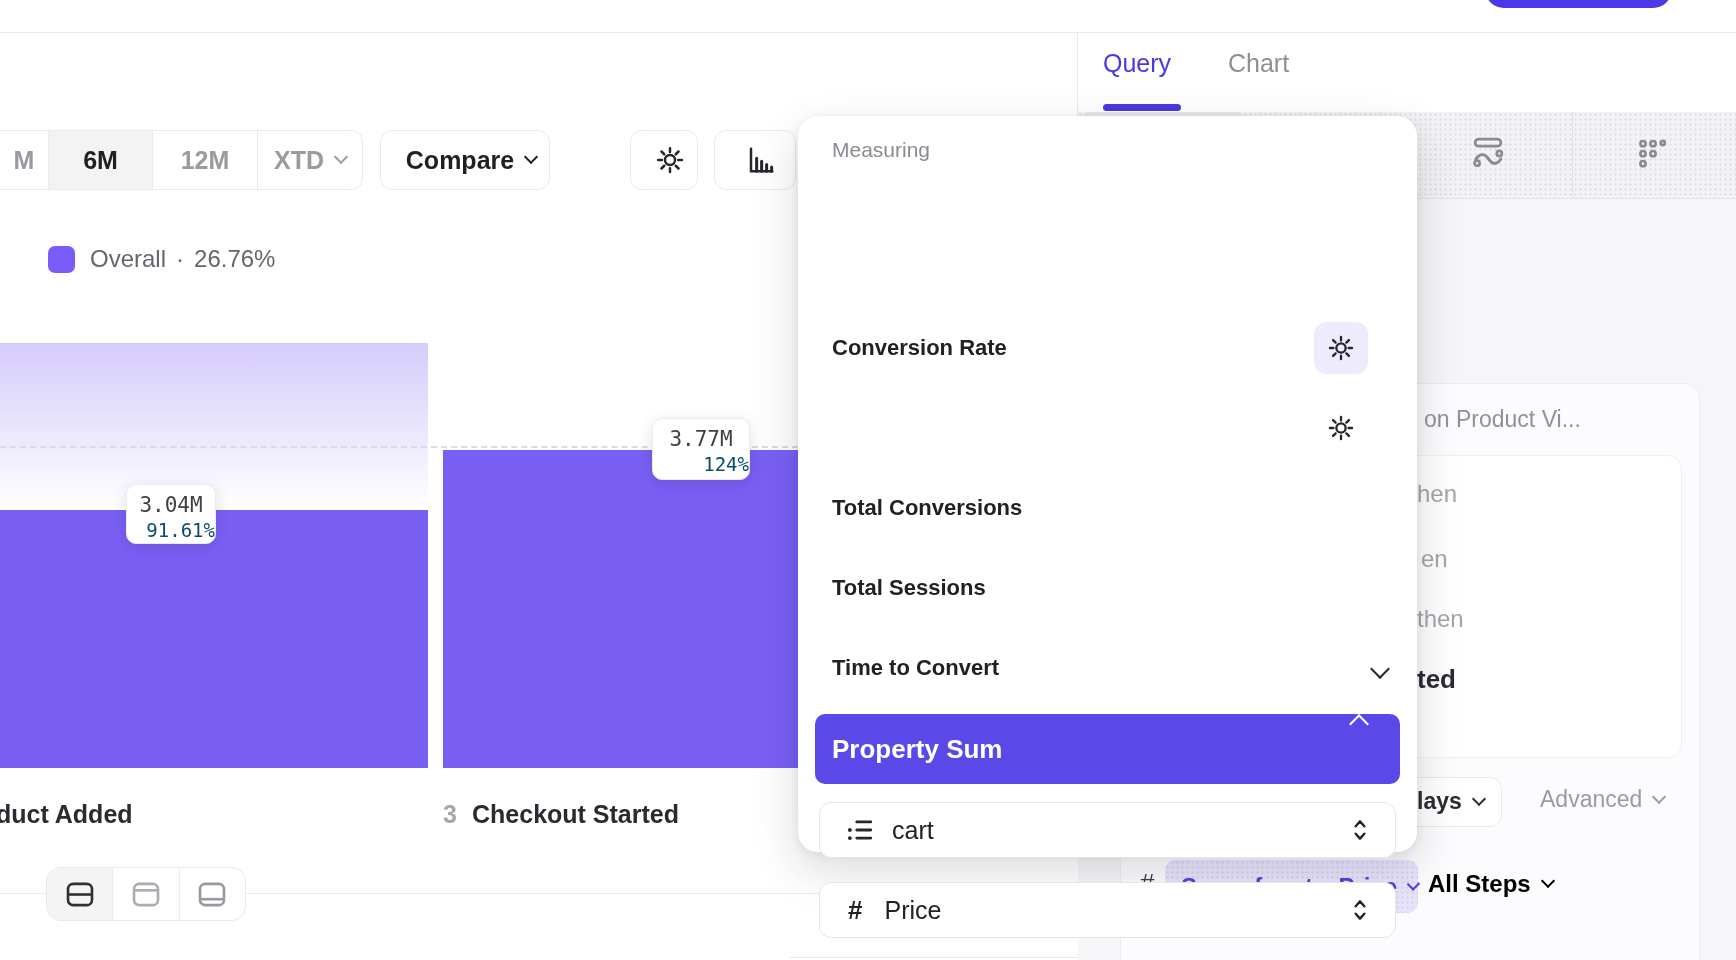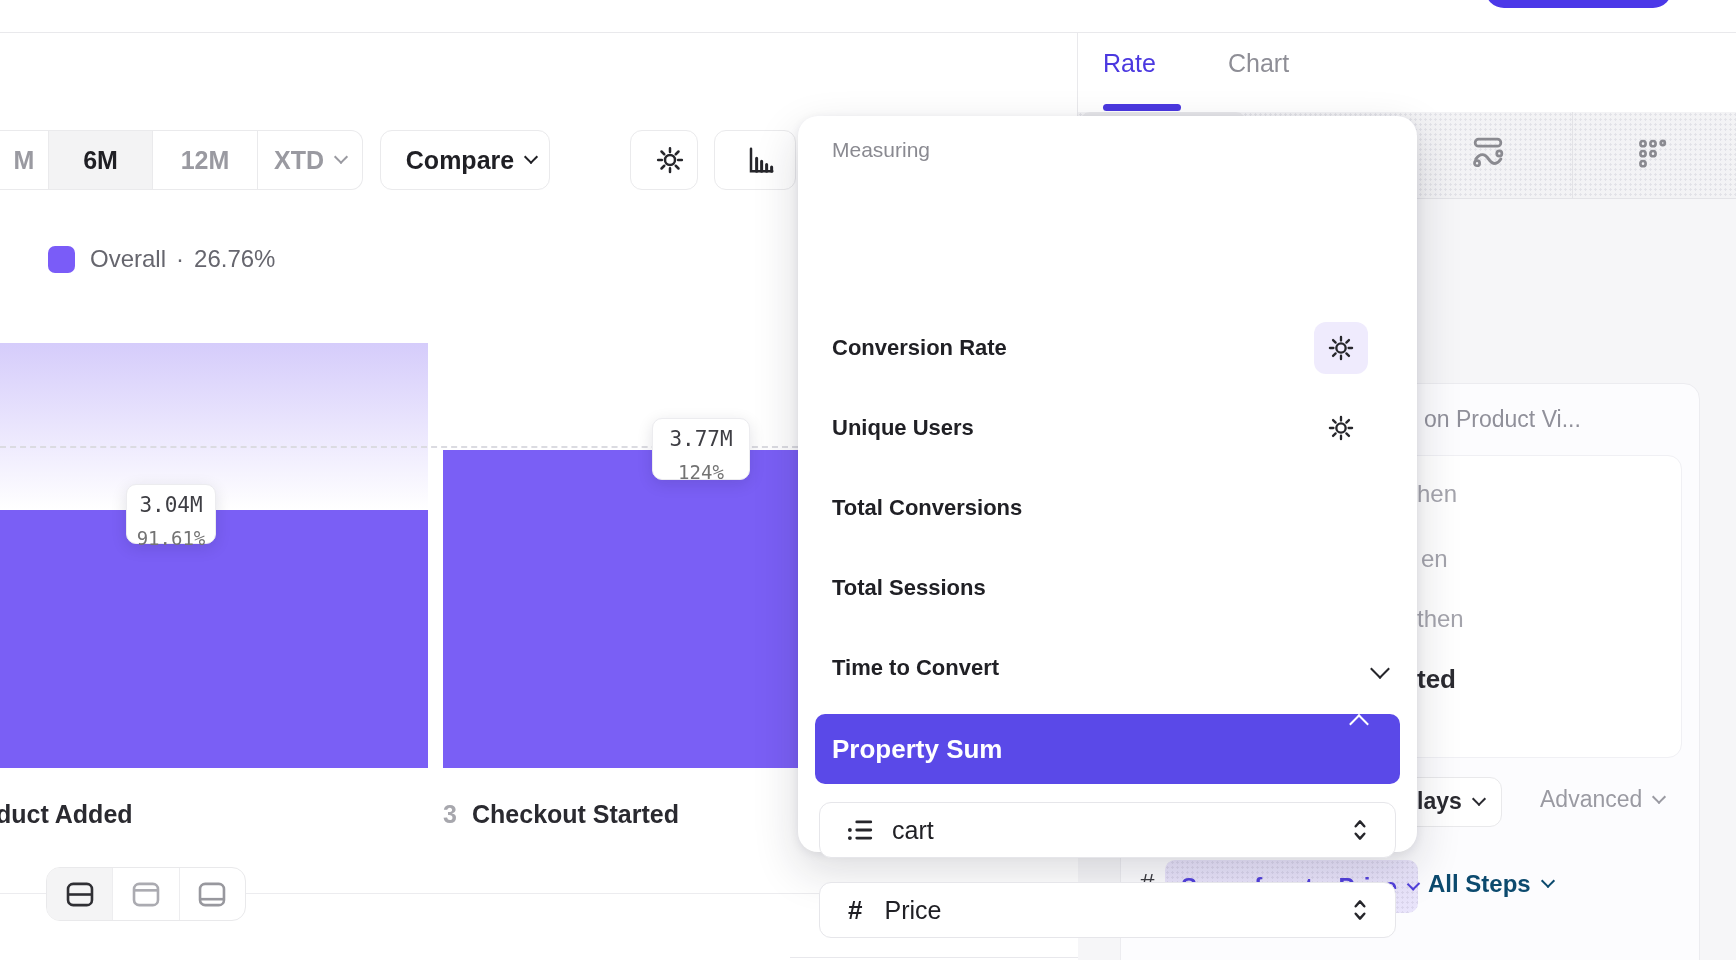--- a/index.html
+++ b/index.html
@@ -15,21 +15,21 @@
   
   .tbtn{position:absolute;top:130px;height:60px;border:1.5px solid #EAEAEC;border-radius:12px;background:#fff;
         display:flex;align-items:center;justify-content:center;font-size:25px;font-weight:600;color:#1F1F24;box-sizing:border-box;padding-left:12px;}
   .seg{display:flex;align-items:center;justify-content:center;height:100%;font-size:25px;font-weight:600;color:#9A9AA1;box-sizing:border-box;}
   
   .bar{position:absolute;background:#7A5FF5;}
   .tip{position:absolute;background:#fff;border:1px solid #ECECEF;border-radius:10px;
        box-shadow:0 4px 16px rgba(20,20,40,.12);text-align:center;
        font-family:"DejaVu Sans Mono","Liberation Mono",monospace;z-index:8;}
   .tip .v{font-size:21px;color:#3E3E44;margin-top:8px;}
-  .tip .p{font-size:19px;color:#737373;margin-top:10px;}
+  .tip .p{font-size:19px;color:#0c4a6e;margin-top:2px;text-align:right;}
   .steplabel{position:absolute;top:800px;font-size:25px;font-weight:600;color:#2A2A30;white-space:nowrap;}
   
   .pop{position:absolute;left:798px;top:116px;width:619px;height:736px;background:#fff;border-radius:20px;
        box-shadow:0 18px 46px rgba(25,25,46,.16),0 2px 10px rgba(25,25,46,.08);z-index:40;}
   .pitem{position:absolute;left:34px;height:40px;display:flex;align-items:center;font-size:22px;font-weight:600;color:#202025;}
   .selbox{position:absolute;left:21px;width:577px;height:56px;border:1.5px solid #E6E6EA;border-radius:12px;
           display:flex;align-items:center;box-sizing:border-box;background:#fff;}
   .gearbtn{position:absolute;left:516px;width:54px;height:52px;border-radius:12px;display:flex;align-items:center;justify-content:center;}
   svg{display:block;}
 </style>
@@ -131,21 +131,21 @@
           <rect x="1.5" y="1.8" width="23" height="20.4" rx="5"></rect>
             <path d="M1.5 16.5h23"></path>
         </svg>
       </span>
     </div>
   </div>
   <div class="abs" style="left:790px;top:957px;width:290px;height:1px;background:#E8E8EC;"></div>
 
   <div class="abs" style="left:1077px;top:33px;width:1px;height:166px;background:#E9E9EC;"></div>
 
-  <div class="abs" style="left:1103px;top:49px;font-size:25px;font-weight:500;color:#4B38E0;">Rate</div>
+  <div class="abs" style="left:1103px;top:49px;font-size:25px;font-weight:500;color:#4B38E0;">Query</div>
   <div class="abs" style="left:1228px;top:49px;font-size:25px;font-weight:500;color:#8E8E96;">Chart</div>
   <div class="abs" style="left:1103px;top:104px;width:78px;height:7px;border-radius:4px;background:#4B38E0;"></div>
 
   <div class="abs dots" style="left:1078px;top:112px;width:658px;height:87px;background-color:#F3F3F5;border-bottom:1px solid #E3E3E7;box-sizing:border-box;">
     <div class="abs" style="left:2px;top:0;width:166px;height:84px;background:#E7E7EA;border-radius:10px;"></div>
     <div class="abs" style="left:392px;top:24px;">
       <span>
         <svg width="36" height="32" viewBox="0 0 28 24" fill="none" stroke="#8A8A90" stroke-width="2.1" stroke-linecap="round">
           <rect x="4" y="2" width="20" height="5.5" rx="2.75"></rect>
           <path d="M4.5 17.5c3.4-4.6 6.8-4.6 10 0s6.6 4.6 9.5 0" stroke-width="2.3"></path>
@@ -189,33 +189,30 @@
   <div class="abs flex" style="left:1540px;top:786px;font-size:23px;color:#9A9AA2;">
     <span>Advanced</span>
     <span class="chv sm"></span>
   </div>
 
   <div class="abs" style="left:1140px;top:868px;font-size:26px;font-weight:500;color:#3A3A40;">#</div>
   <div class="abs flex dots" style="left:1165px;top:860px;width:253px;height:53px;border-radius:10px;background-color:#E9E4FB;padding-left:16px;box-sizing:border-box;color:#5240DC;">
     <span style="font-size:24px;font-weight:600;white-space:nowrap;">Sum of cart ▸ Price</span>
     <span class="chv sm"></span>
   </div>
-  <div class="abs flex" style="left:1428px;top:870px;font-size:24px;font-weight:600;color:#0c4a6e;">
+  <div class="abs flex" style="left:1428px;top:870px;font-size:24px;font-weight:600;color:#000000;">
     <span>All Steps</span>
     <span class="chv sm"></span>
   </div>
 
   <div class="pop">
     <div class="abs" style="left:34px;top:22px;font-size:21px;color:#8A8A91;">Measuring</div>
 
     <div class="pitem" style="top:212px;">
         <span>Conversion Rate</span>
-      </div>
-    <div class="pitem" style="top:292px;">
-        <span>Unique Users</span>
       </div>
     <div class="pitem" style="top:452px;">
         <span>Total Sessions</span>
       </div>
     <div class="pitem" style="top:372px;">
         <span>Total Conversions</span>
       </div>
     <div class="pitem" style="top:532px;">
         <span>Time to Convert</span>
       </div>

